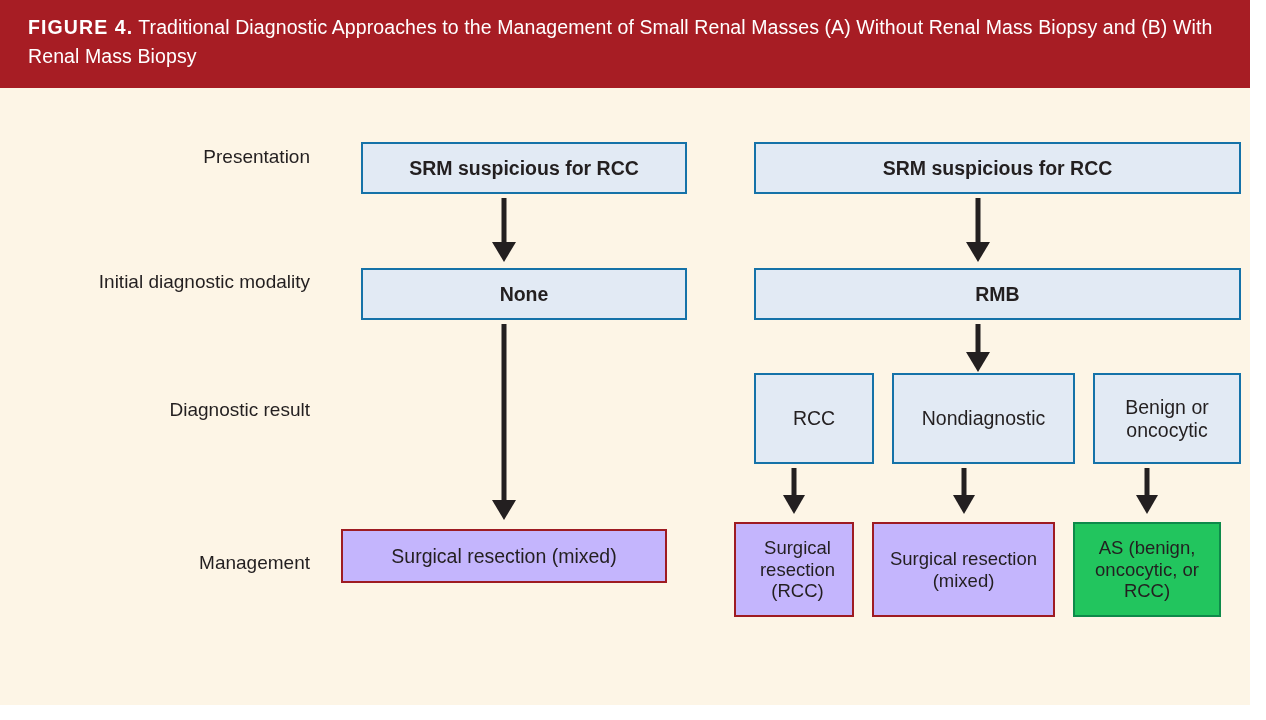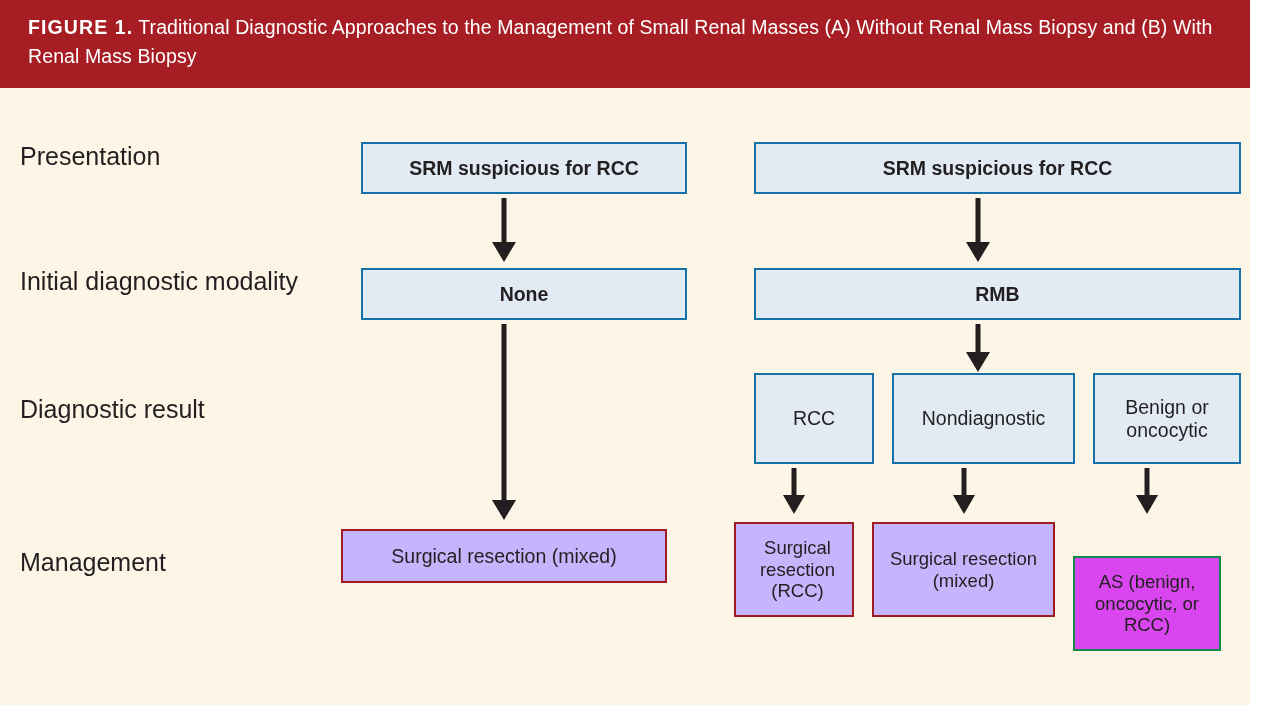--- a/index.html
+++ b/index.html
@@ -52,23 +52,23 @@
   #canvas {
     position: absolute;
     left: 0;
     top: 88px;
     width: 1250px;
     height: 617px;
   }
 
   .row-label {
     position: absolute;
-    text-align: left;
+    text-align: right;
     color: #231f20;
-    font-size: 25px;
+    font-size: 19px;
     line-height: 23px;
     white-space: nowrap;
   }
 
   .box {
     position: absolute;
     box-sizing: border-box;
     display: flex;
     align-items: center;
     justify-content: center;
@@ -79,23 +79,22 @@
   .box-blue {
     background: #e2eaf4;
     border: 2.5px solid #1572a8;
     margin-left: 20px;
   }
   .box-red {
     background: #c4b5fd;
     border: 2.5px solid #9e1b22;
   }
   .box-green {
-    background: #d946ef;
+    background: #22c55e;
     border: 2.5px solid #0e8a4a;
-    margin-top: 34px;
   }
   .bold-box {
     font-weight: bold;
     font-size: 19.5px;
   }
   .plain-box {
     font-weight: 400;
     font-size: 19.5px;
   }
   .small-box {
@@ -109,21 +108,21 @@
   }
   .arrow svg { display: block; }
 </style>
 </head>
 <body>
 
 <div id="figure">
 
   <div id="header-bar">
     <div id="header-text">
-      <span id="figure-label">FIGURE 1.</span><span>Traditional Diagnostic Approaches to the Management of Small Renal Masses (A) Without Renal Mass Biopsy and (B) With Renal Mass Biopsy</span>
+      <span id="figure-label">FIGURE 4.</span><span>Traditional Diagnostic Approaches to the Management of Small Renal Masses (A) Without Renal Mass Biopsy and (B) With Renal Mass Biopsy</span>
     </div>
   </div>
 
   <div id="canvas">
 
     <div class="row-label" style="left: 20px; top: 57px; width: 290px;">Presentation</div>
     <div class="row-label" style="left: 20px; top: 182px; width: 290px;">Initial diagnostic modality</div>
     <div class="row-label" style="left: 20px; top: 310px; width: 290px;">Diagnostic result</div>
     <div class="row-label" style="left: 20px; top: 463px; width: 290px;">Management</div>
 

